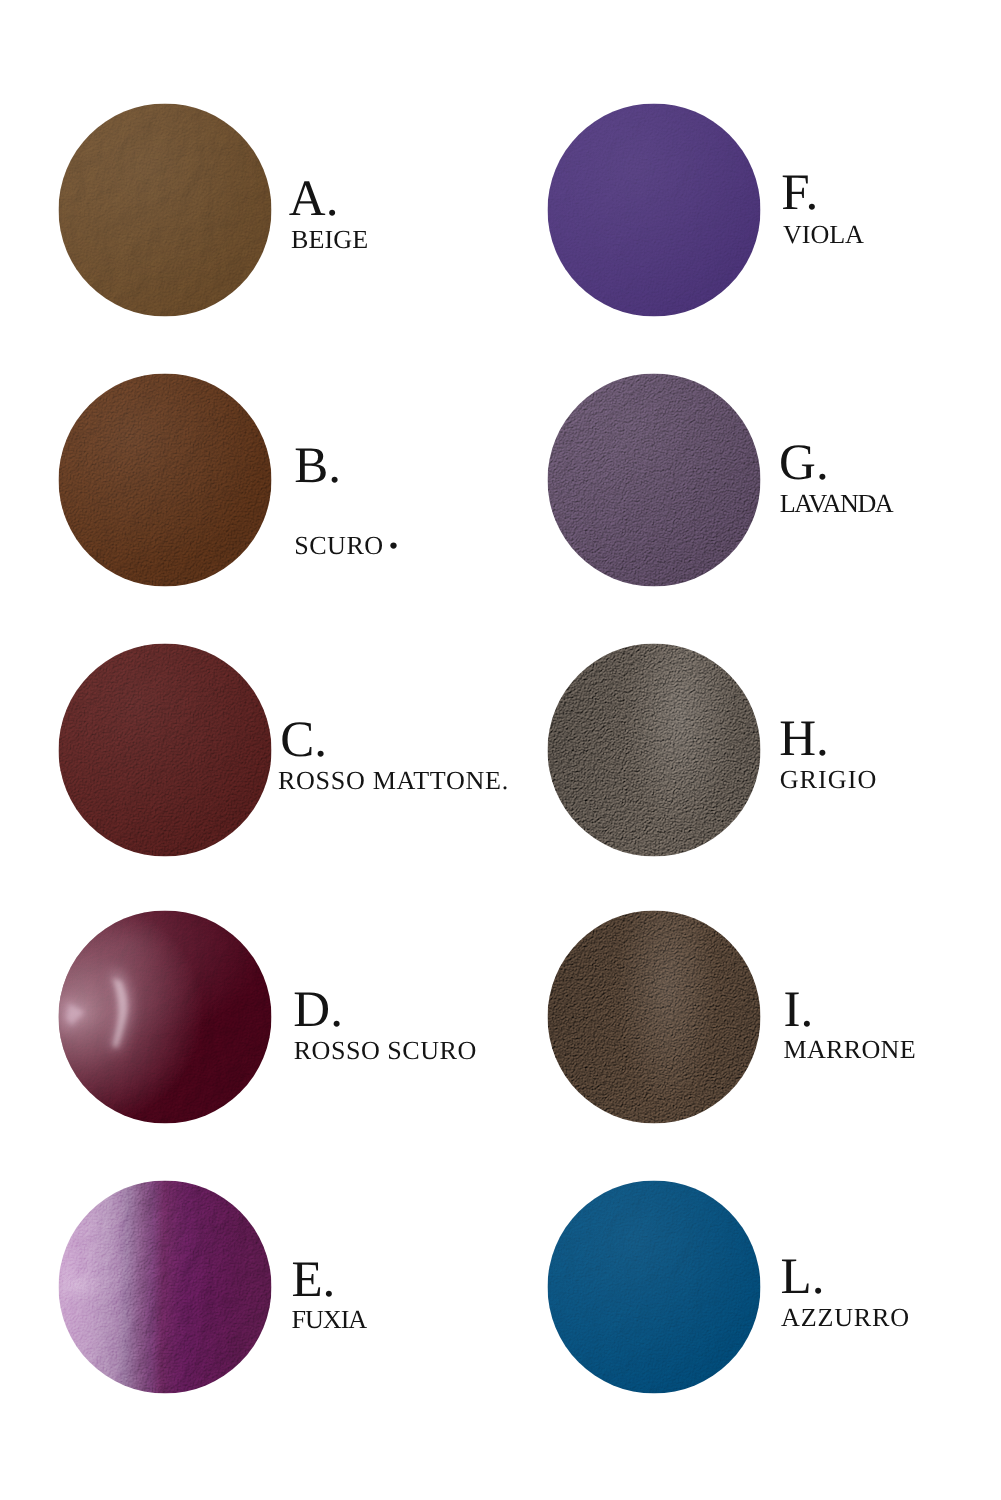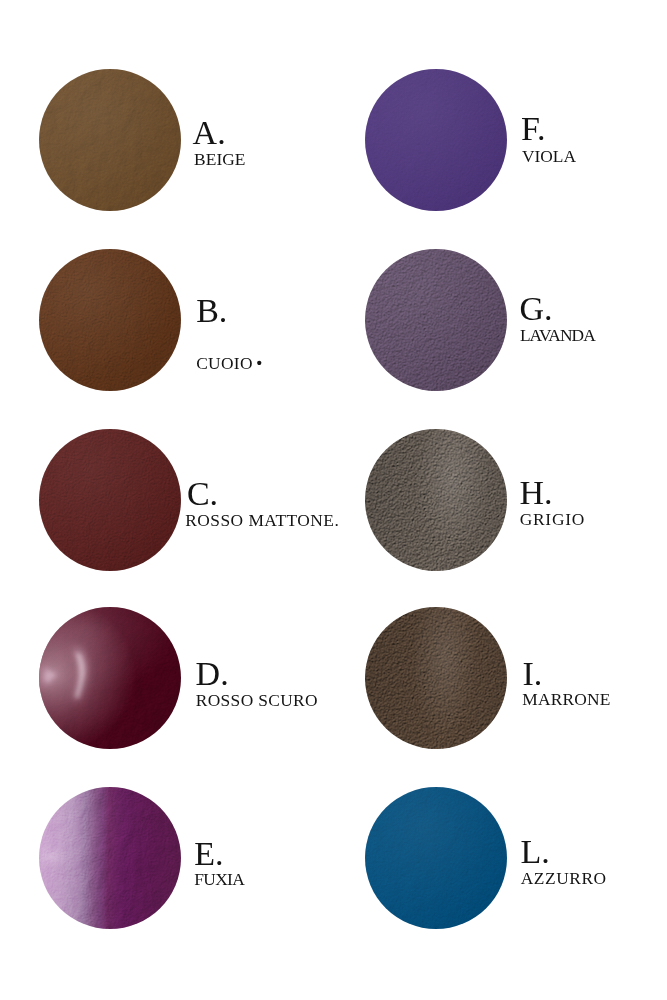--- a/index.html
+++ b/index.html
@@ -122,21 +122,21 @@
       <svg class="grain" width="142" height="142" style="opacity: 0.13;">
         <rect width="142" height="142" filter="url(#gr-mottle)"></rect>
       </svg>
       <svg class="grain" width="142" height="142" style="opacity: 0.5;">
         <rect width="142" height="142" filter="url(#gr-grain)"></rect>
       </svg>
       <div class="sheen" style="background: radial-gradient(115% 115% at 34% 30%, rgba(255, 255, 255, 0.07), rgba(255, 255, 255, 0) 55%), linear-gradient(125deg, rgba(255, 255, 255, 0.03) 0%, rgba(0, 0, 0, 0.086) 82%);"></div>
     </div>
     <div class="caption">
       <div class="letter" style="left: 196.18px; top: 311.38px;">B.</div>
-      <div class="name" style="left: 196.178px; top: 357.258px; letter-spacing: 0.32px;"><span>CUOIO</span><span class="bigdot">.</span></div>
+      <div class="name" style="left: 196.178px; top: 357.258px; letter-spacing: 0.32px;"><span>SCURO</span><span class="bigdot">.</span></div>
     </div>
     <div class="disc" style="left: 39px; top: 429px;">
       <div class="base" style="background: rgb(92, 31, 30);"></div>
       <svg class="grain" width="142" height="142" style="opacity: 0.11;">
         <rect width="142" height="142" filter="url(#gr-mottle)"></rect>
       </svg>
       <svg class="grain" width="142" height="142" style="opacity: 0.55;">
         <rect width="142" height="142" filter="url(#gr-grain)"></rect>
       </svg>
       <div class="sheen" style="background: radial-gradient(125% 125% at 36% 28%, rgba(255, 255, 255, 0.05), rgba(255, 255, 255, 0) 58%), linear-gradient(128deg, rgba(255, 255, 255, 0.03) 0%, rgba(0, 0, 0, 0.086) 86%);"></div>

